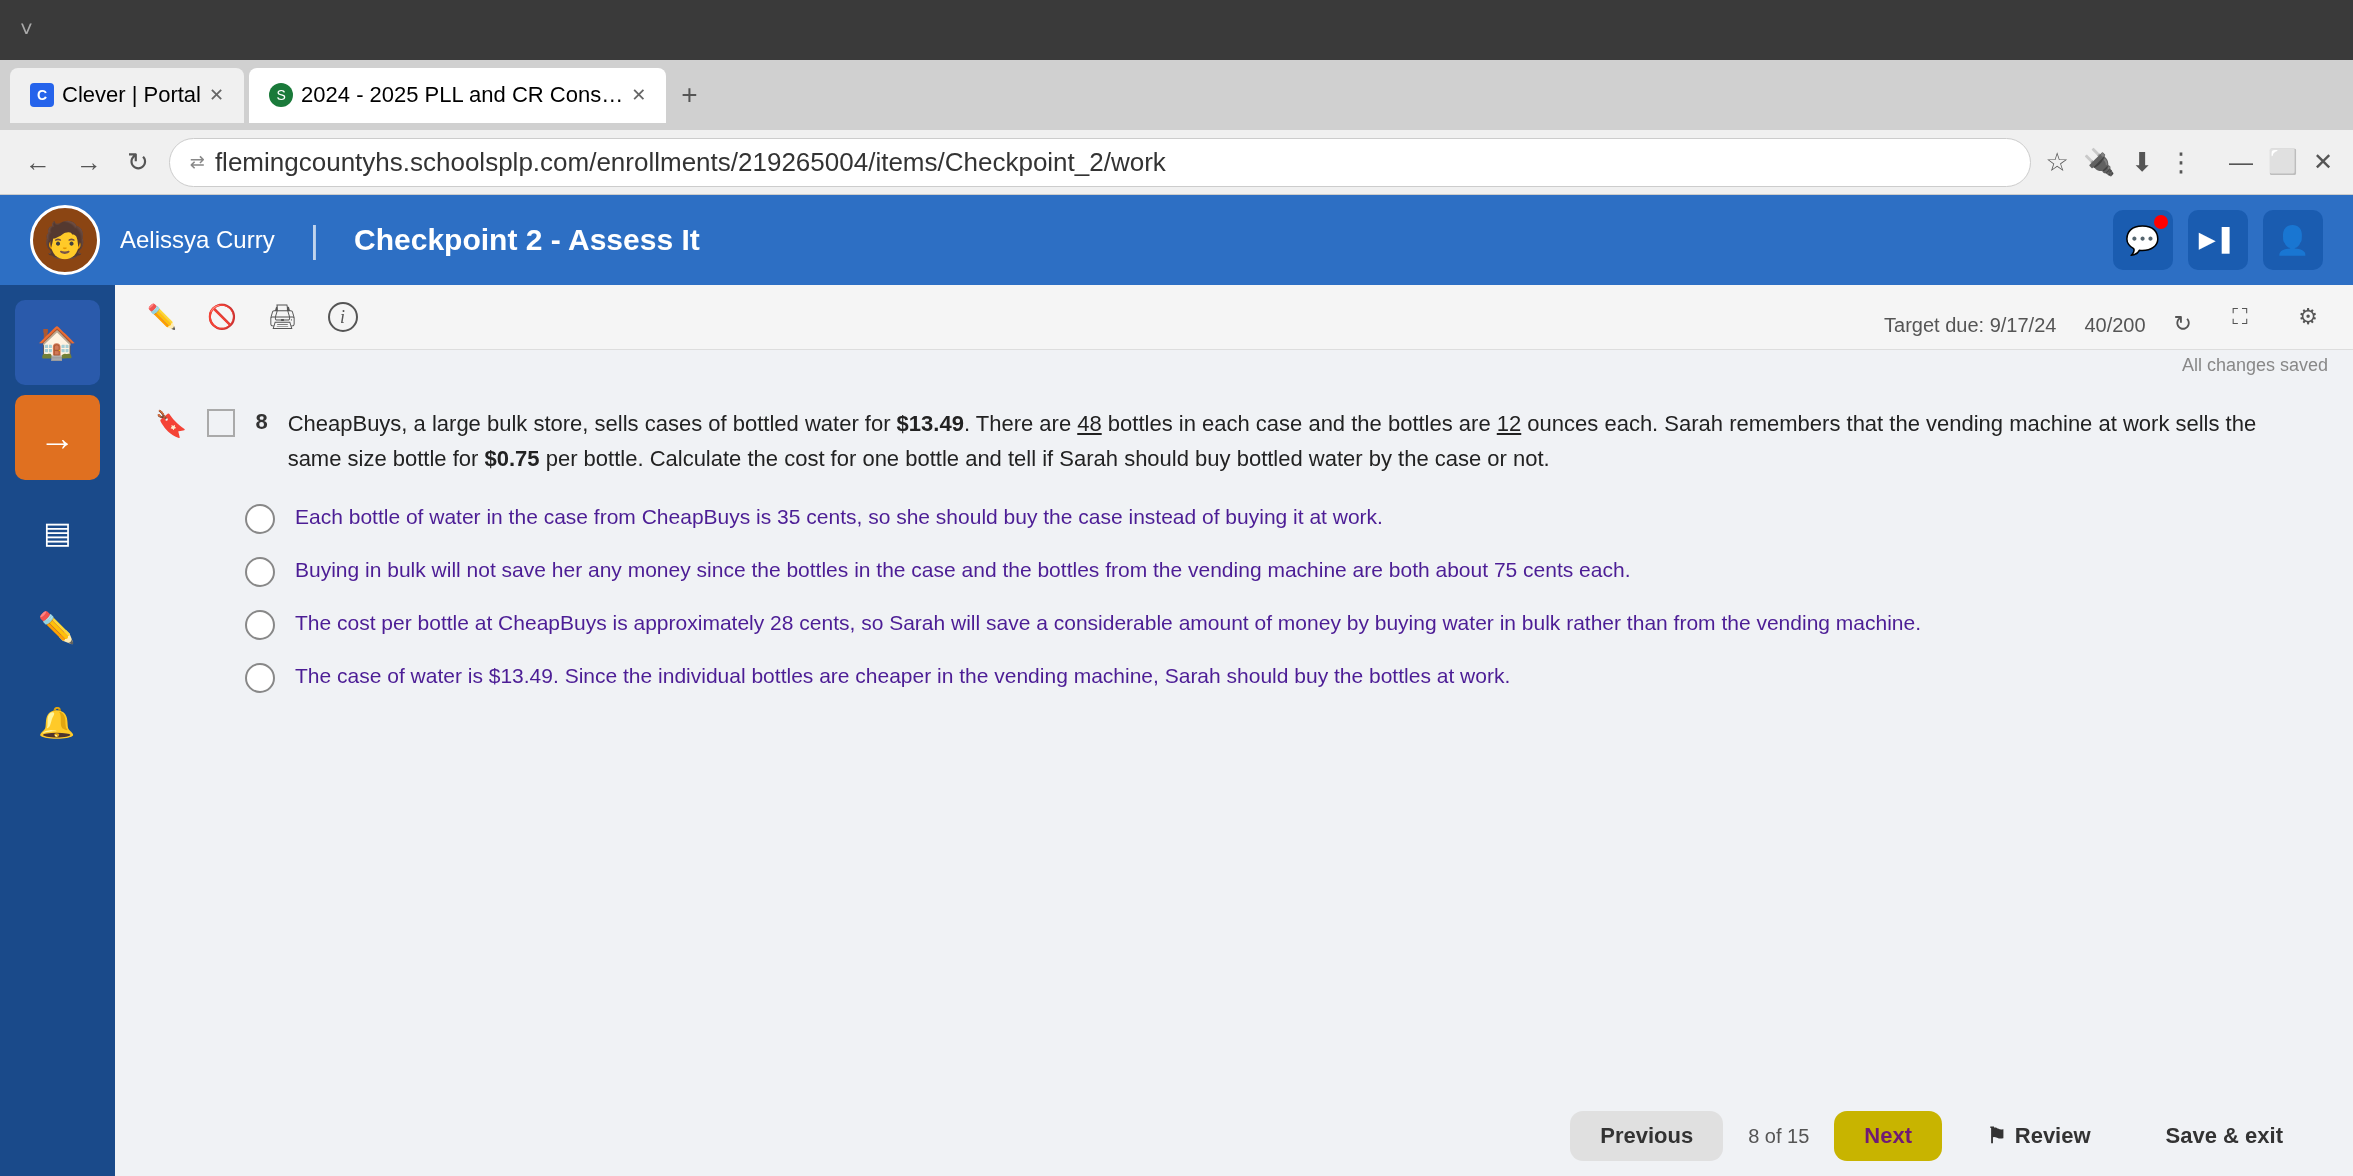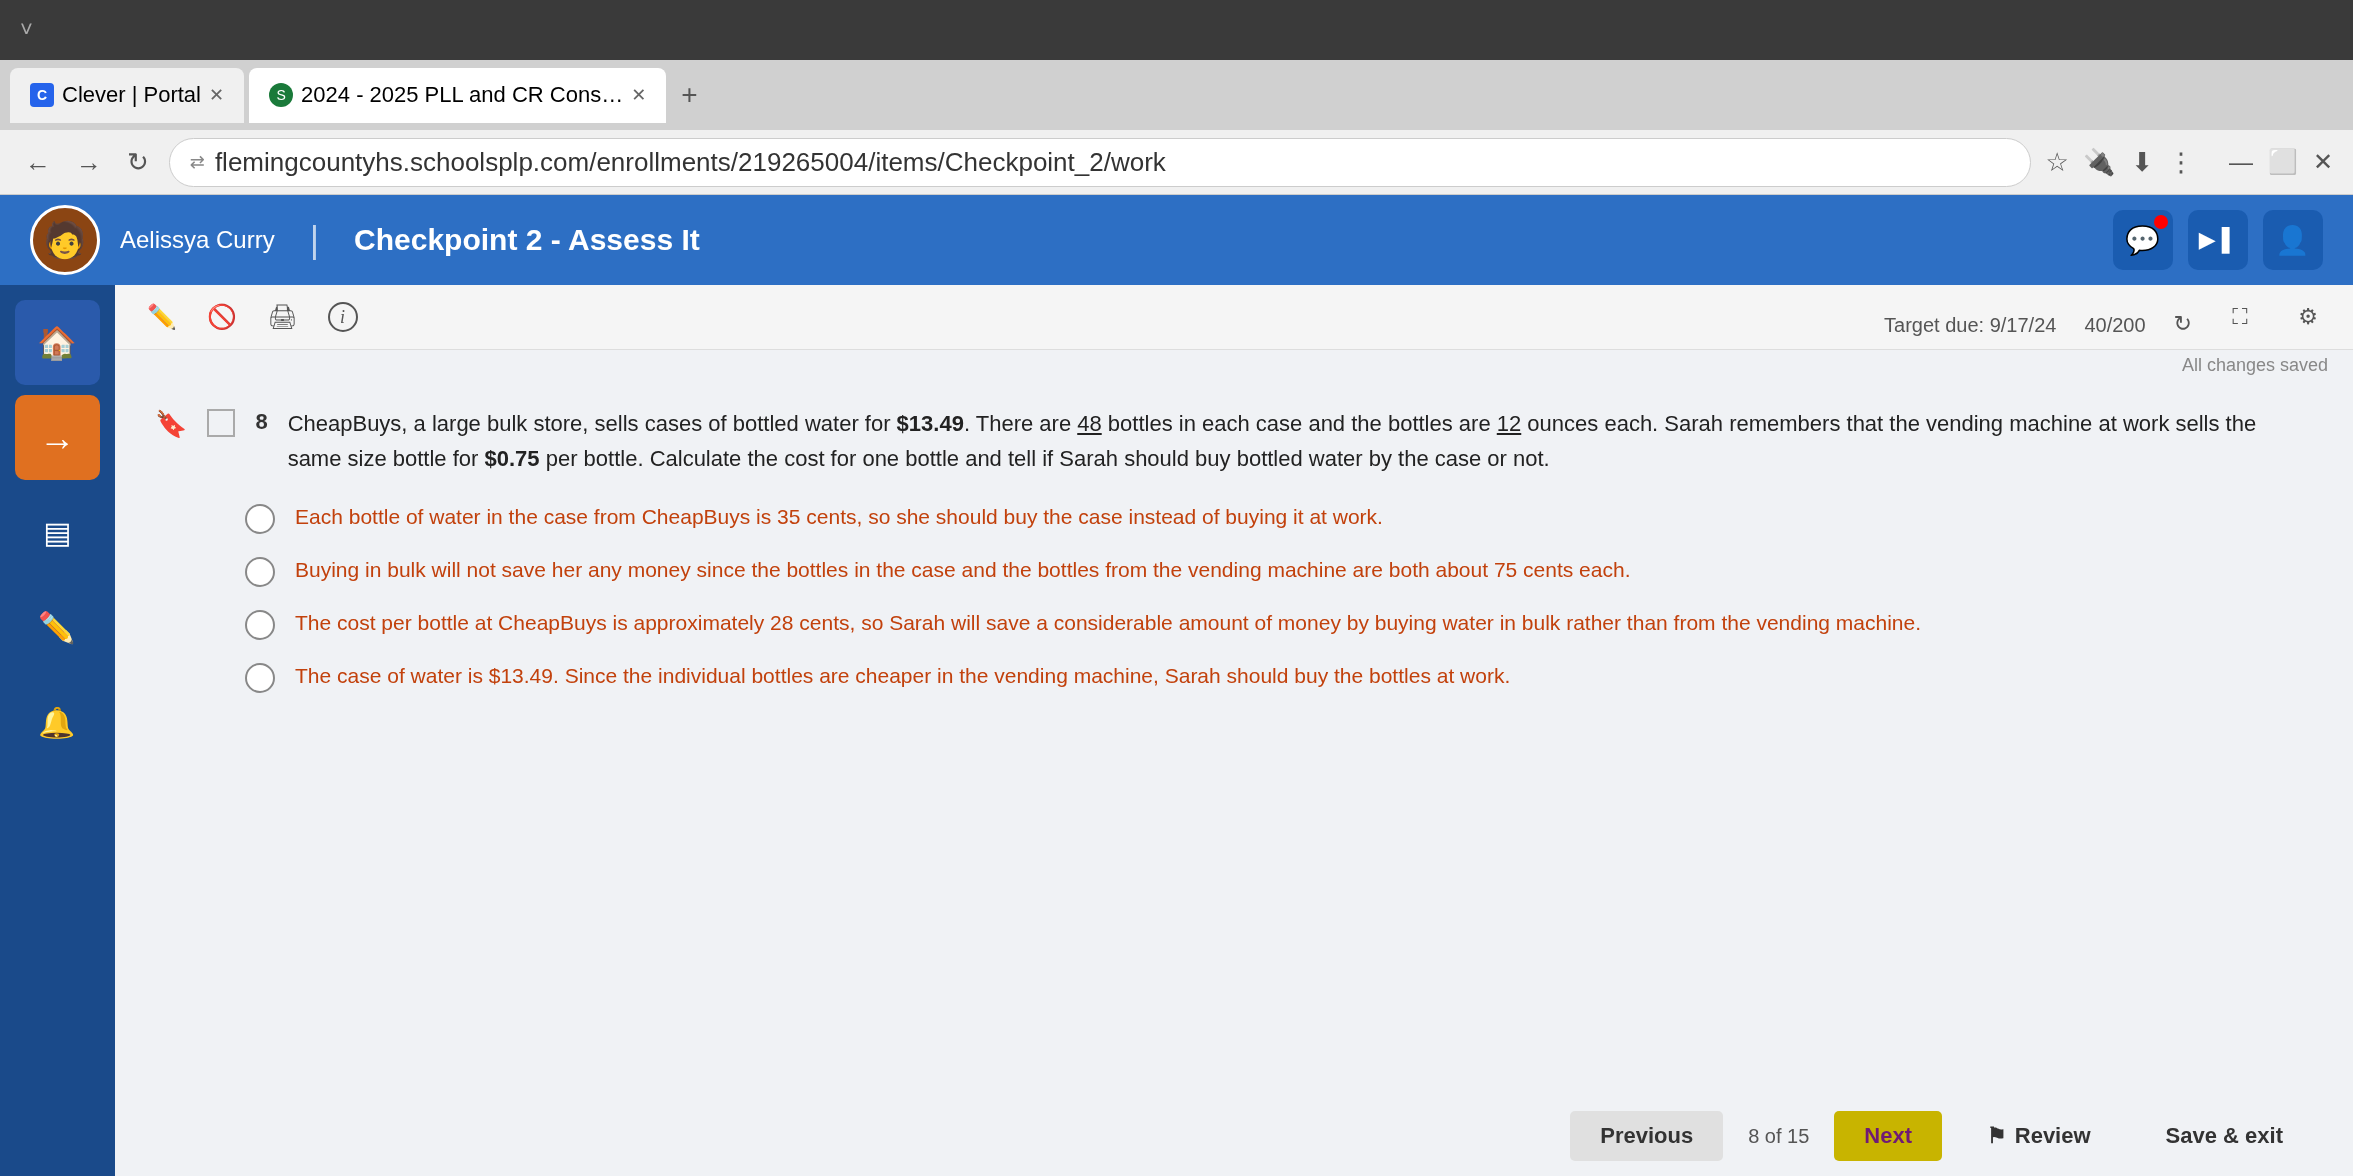--- a/index.html
+++ b/index.html
@@ -347,38 +347,38 @@
       border: 2px solid #888;
       border-radius: 50%;
       flex-shrink: 0;
       margin-top: 3px;
       background: white;
       cursor: pointer;
     }
     .option-text {
       font-size: 21px;
       line-height: 1.5;
-      color: #c2410c;
+      color: #4c1d95;
     }
 
     
     .bottom-nav {
       height: 80px;
       display: flex;
       align-items: center;
       justify-content: flex-end;
       padding: 0 40px;
       gap: 15px;
       background: #f0f2f5;
     }
     .nav-button {
       padding: 12px 30px;
       font-size: 22px;
       border: none;
-      border-radius: 5px;
+      border-radius: 13px;
       cursor: pointer;
       font-weight: bold;
     }
     .btn-previous {
       background: #e0e0e0;
       color: #333;
     }
     .btn-next {
       background: #c8b400;
       color: #701a75;

